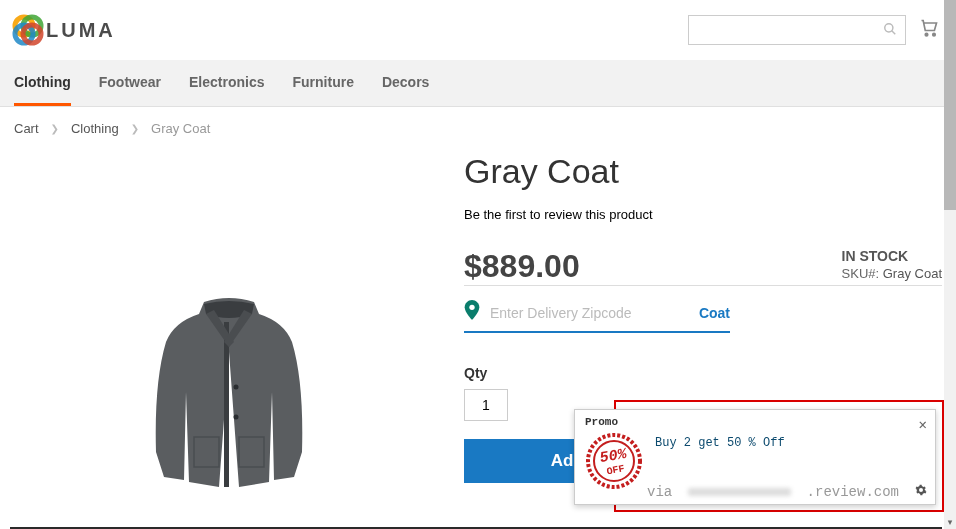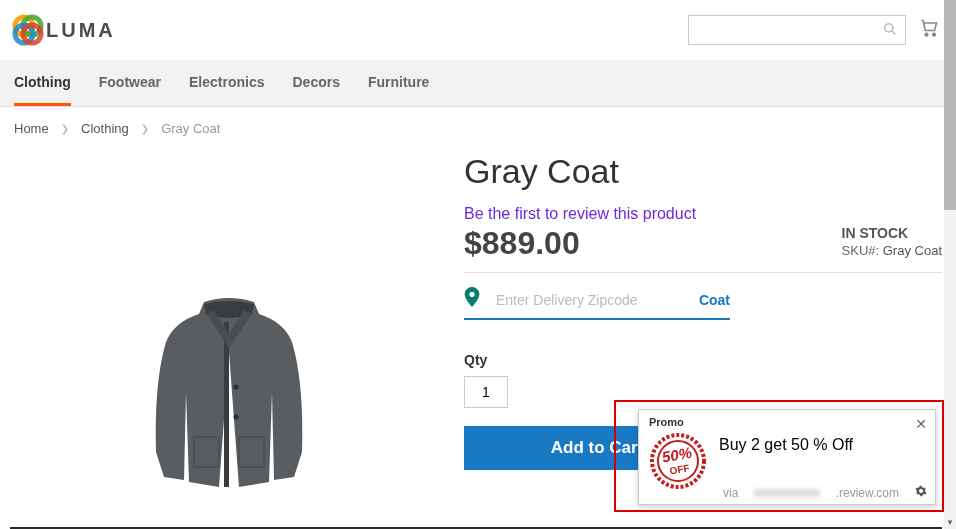--- a/index.html
+++ b/index.html
@@ -20,43 +20,43 @@
     .nav-item { padding: 14px 0 13px; color: #666; font-size: 14px; font-weight: 600; cursor: pointer; border-bottom: 3px solid transparent; }
     .nav-item.active { color: #333; border-bottom-color: #ff5700; }
     .breadcrumb { display: flex; align-items: center; gap: 12px; padding: 14px 14px 16px; font-size: 13px; color: #555; }
     .breadcrumb .crumb.current { color: #999; }
     .breadcrumb .chev { color: #bbb; font-size: 10px; }
     .main { display: flex; padding: 0 14px; gap: 20px; }
     .product-image { width: 430px; display: flex; justify-content: center; align-items: flex-start; padding-top: 140px; }
     .jacket { width: 170px; height: 200px; position: relative; }
     .product-info { flex: 1; }
     .product-title { font-size: 34px; font-weight: 400; color: #333; margin-bottom: 14px; }
-    .review-link { color: #6d28d9; font-size: 16px; text-decoration: none; display: inline-block; margin-bottom: 2px; }
-    .price-row { display: flex; justify-content: space-between; align-items: flex-start; border-bottom: 1px solid #ddd; padding-bottom: 10px; margin-bottom: 14px; gap: 8px; }
+    .review-link { color: #000000; font-size: 13px; text-decoration: none; display: inline-block; margin-bottom: 26px; }
+    .price-row { display: flex; justify-content: space-between; align-items: flex-start; border-bottom: 1px solid #ddd; margin-bottom: 14px; gap: 8px; }
     .price { font-size: 32px; font-weight: 700; color: #444; }
     .stock-col { font-size: 13px; color: #555; }
     .stock-status { font-weight: 700; font-size: 14px; display: block; margin-bottom: 2px; }
     .sku-label { color: #666; }
     .sku-val { }
-    .zip-row { display: flex; align-items: center; gap: 16px; border-bottom: 2px solid #1979c3; width: 266px; padding-bottom: 6px; margin-bottom: 32px; }
+    .zip-row { display: flex; align-items: center; gap: 10px; border-bottom: 2px solid #1979c3; width: 266px; padding-bottom: 6px; margin-bottom: 32px; }
     .pin-icon { color: #1979c3; font-size: 18px; }
     .zip-input { flex: 1; border: none; outline: none; font-size: 14px; }
     .zip-input::placeholder { color: #bbb; }
     .check-link { color: #1979c3; font-weight: 600; font-size: 14px; text-decoration: none; }
     .qty-label { font-size: 14px; font-weight: 700; color: #333; margin-bottom: 8px; display: block; }
     .qty-input { width: 44px; height: 32px; border: 1px solid #ccc; text-align: center; font-size: 14px; margin-bottom: 18px; }
     .add-cart-btn { width: 266px; height: 44px; background: #1979c3; color: #fff; border: none; font-size: 17px; font-weight: 600; cursor: pointer; }
     .promo-highlight { position: absolute; right: 12px; bottom: 17px; width: 330px; height: 112px; border: 2px solid #d90000; z-index: 5; }
-    .promo-card { position: absolute; right: 20px; bottom: 24px; width: 298px; height: 96px; background: #fff; border: 1px solid #ccc; box-shadow: 0 2px 6px rgba(0,0,0,0.2); z-index: 6; padding: 6px 10px 6px 10px; }
+    .promo-card { position: absolute; right: 20px; bottom: 24px; width: 362px; height: 96px; background: #fff; border: 1px solid #ccc; box-shadow: 0 2px 6px rgba(0,0,0,0.2); z-index: 6; padding: 6px 10px 6px 10px; font-family: Liberation Mono, monospace; }
     .promo-title { font-size: 11px; font-weight: 700; color: #333; }
     .promo-close { position: absolute; right: 8px; top: 6px; color: #666; font-size: 14px; cursor: pointer; }
     .promo-body { display: flex; gap: 12px; margin-top: 4px; align-items: flex-start; }
     .promo-badge { width: 58px; height: 58px; position: relative; flex-shrink: 0; }
-    .promo-text { font-size: 16px; color: #000000; padding-top: 4px; }
-    .promo-footer { position: absolute; bottom: 4px; right: 8px; left: 84px; font-size: 12px; color: #999; display: flex; align-items: center; gap: 16px; }
+    .promo-text { font-size: 12px; color: #0c4a6e; padding-top: 4px; }
+    .promo-footer { position: absolute; bottom: 4px; right: 8px; left: 72px; font-size: 14px; color: #999; display: flex; align-items: center; gap: 16px; }
     .promo-footer .blur { display: inline-block; width: 120px; height: 8px; background: #ddd; filter: blur(2px); border-radius: 2px; }
     .promo-gear { font-size: 12px; color: #555; margin-left: auto; }
     .footer-edge { position: absolute; bottom: 0; left: 10px; right: 14px; height: 2px; background: #2a2a2a; }
   </style>
 </head>
 <body>
 
 <div class="scrollbar">
   <div class="scrollbar-thumb"></div>
   <div class="scrollbar-down">▾</div>
@@ -91,26 +91,26 @@
           <circle cx="18" cy="20" r="1.5" fill="#888"></circle>
         </svg>
     </span>
   </div>
 </div>
 
 <div class="nav">
   <div class="nav-item active">Clothing</div>
   <div class="nav-item">Footwear</div>
   <div class="nav-item">Electronics</div>
+  <div class="nav-item">Furniture</div>
   <div class="nav-item">Decors</div>
-  <div class="nav-item">Furniture</div>
 </div>
 
 <div class="breadcrumb">
-  <span class="crumb">Home</span>
+  <span class="crumb">Cart</span>
   <span class="chev">❯</span>
   <span class="crumb">Clothing</span>
   <span class="chev">❯</span>
   <span class="crumb current">Gray Coat</span>
 </div>
 
 <div class="main">
   <div class="product-image">
     <div class="jacket">
       <svg width="170" height="200" viewBox="0 0 170 200">

